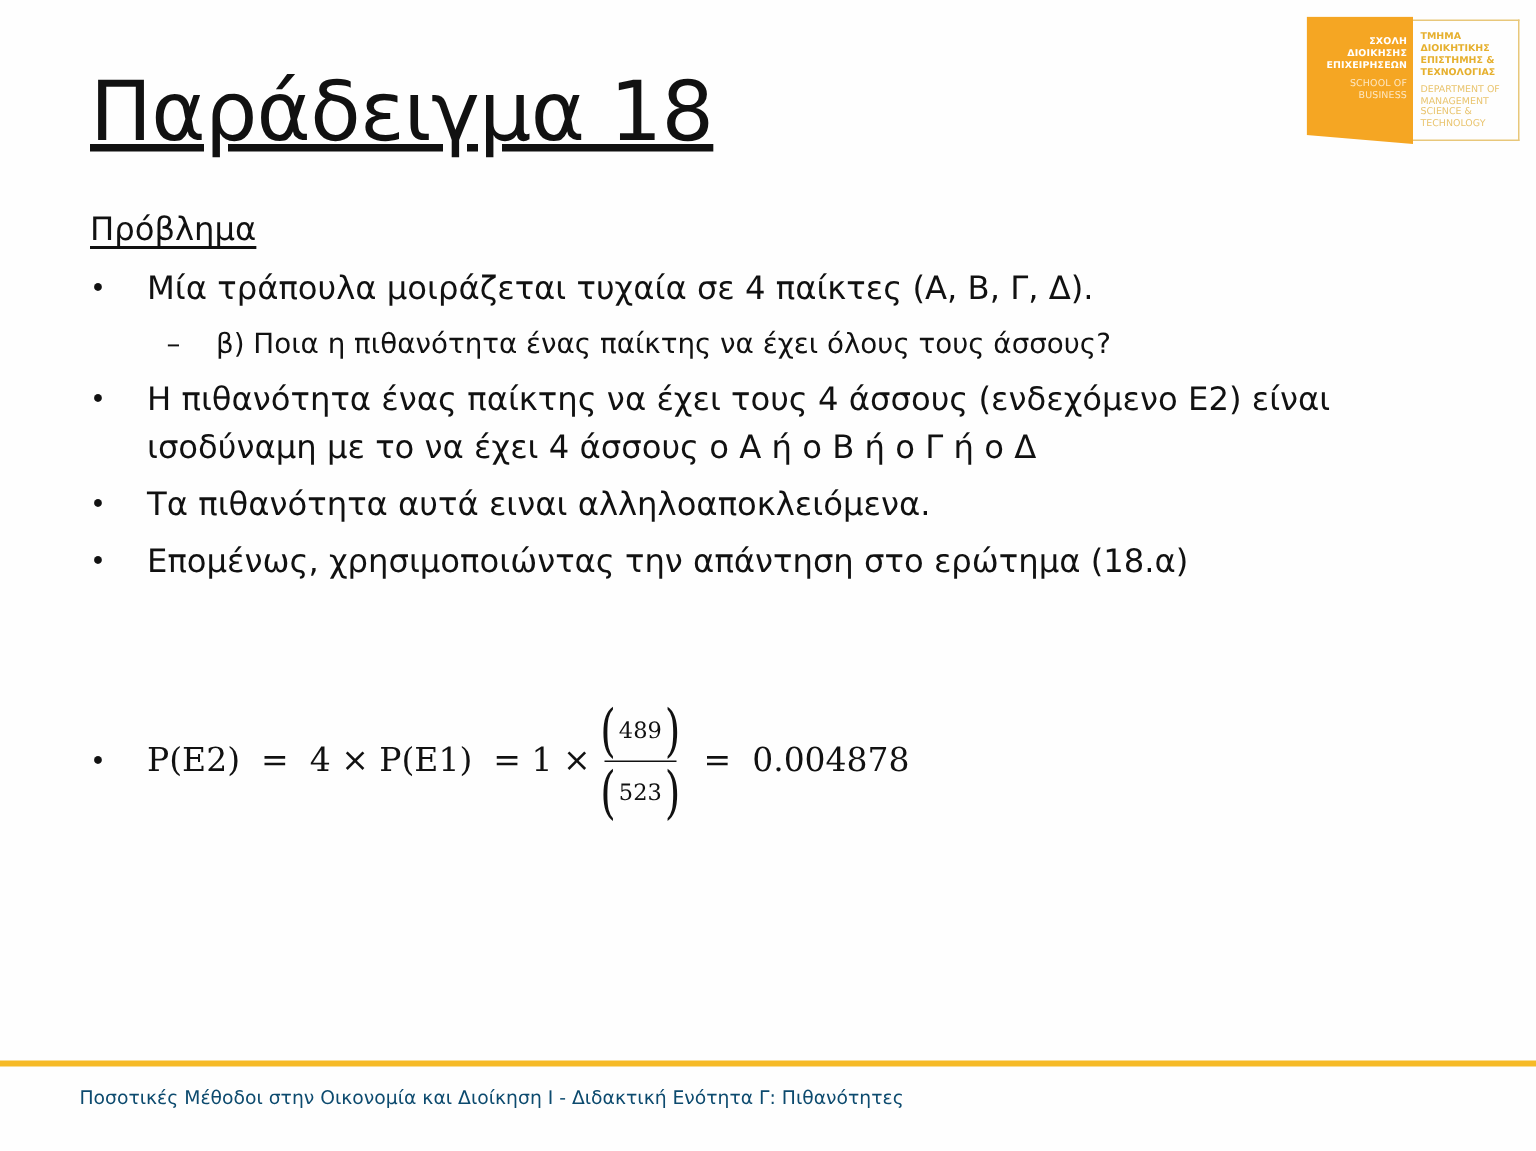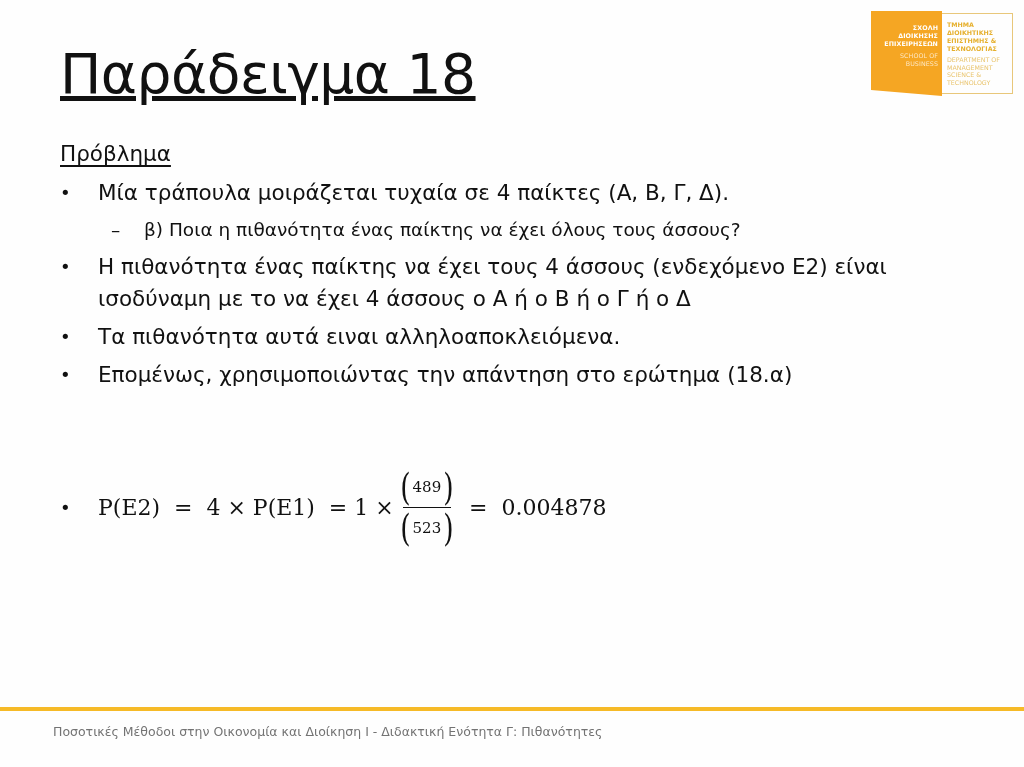--- a/index.html
+++ b/index.html
@@ -45,21 +45,21 @@
     display: flex; align-items: center;
   }
   .formula .dot { font-family: "DejaVu Sans", sans-serif; font-size: 18px; width: 38px; }
   .formula .expr { white-space: pre; }
   .frac { display: inline-flex; flex-direction: column; align-items: center; margin: 0 6px 0 4px; }
   .binom { display: inline-flex; align-items: center; }
   .binom .par { font-size: 38px; line-height: 38px; transform: scaleX(0.7); font-weight: lighter; }
   .binom .stack { display: inline-flex; align-items: center; font-size: 15px; line-height: 16px; }
   .fracbar { width: 48px; border-top: 1.5px solid #111; margin: 1px 0; }
   .footer-line { position: absolute; left: 0; top: 707px; width: 1024px; height: 4px; background: #f6ba27; }
-  .footer-text { position: absolute; left: 53px; top: 724px; font-size: 12.5px; color: #737373; }
+  .footer-text { position: absolute; left: 53px; top: 724px; font-size: 12.5px; color: #0c4a6e; }
 </style>
 </head>
 <body>
 
 <div class="slide">
 
   <div class="title">Παράδειγμα 18</div>
 
   <div class="logo">
     <div class="logo-left">

